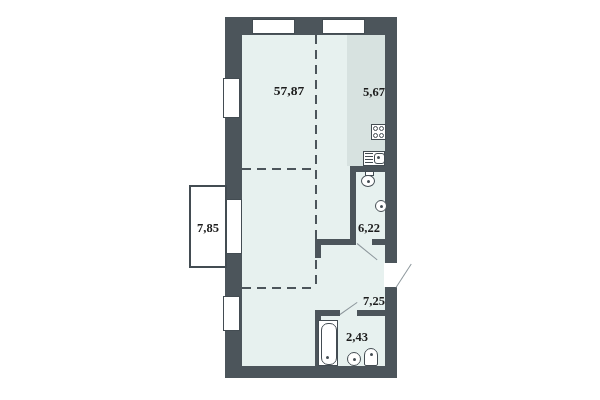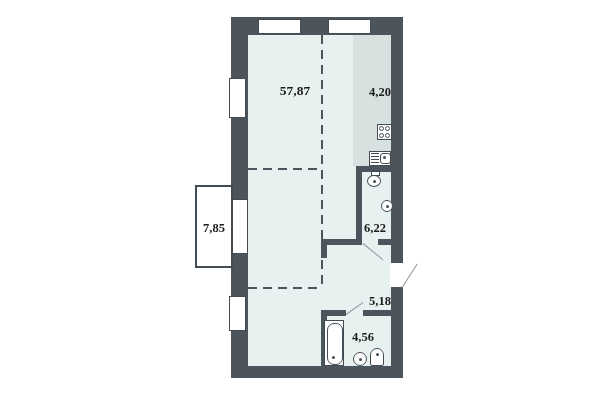--- a/index.html
+++ b/index.html
@@ -1,17 +1,17 @@
 <!DOCTYPE html>
 <html style="--wall: #4c555b; --outline: #434c52; --room: #e7f1ef; --kitchen: #d7e2e0; --bg: #ffffff; --text: #1c1c1c; --door: #8d979c;"><head>
 <meta charset="utf-8">
 <style>
   html,body{margin:0;padding:0;}
   body{width:600px;height:400px;background:#fff;font-family:"Liberation Serif",serif;}
-  #plan{position:relative;width:480px;height:400px;background:var(--bg,#fff);overflow:hidden;margin-left:6px;}
+  #plan{position:relative;width:480px;height:400px;background:var(--bg,#fff);overflow:hidden;}
   .abs{position:absolute;}
   .wall{position:absolute;background:var(--wall,#4c555b);}
   .floor{position:absolute;background:var(--room,#e7f1ef);}
   .kfloor{position:absolute;background:var(--kitchen,#d7e2e0);}
   .window{position:absolute;background:#fff;border:1px solid var(--outline,#434c52);box-sizing:border-box;}
   .opening{position:absolute;background:#fff;}
   .balcony{position:absolute;background:#fff;border:2px solid var(--outline,#434c52);box-sizing:border-box;}
   .dashv{position:absolute;width:2px;background:repeating-linear-gradient(to bottom,var(--wall,#4c555b) 0 9px,transparent 9px 15px);}
   .dashh{position:absolute;height:2px;background:repeating-linear-gradient(to right,var(--wall,#4c555b) 0 9px,transparent 9px 15px);}
   .swing{position:absolute;height:0;border-top:1.3px solid var(--door,#8d979c);transform-origin:left center;}
@@ -86,19 +86,19 @@
     <div class="dot" style="left:7px;top:35px;"></div>
   </div>
   <div class="fixture" style="left:347px;top:352px;width:14px;height:14px;border-radius:50%;">
     <div class="dot" style="left:4.5px;top:4.5px;"></div>
   </div>
   <div class="fixture" style="left:364px;top:348px;width:14px;height:18px;border-radius:7px 7px 2px 2px;">
     <div class="dot" style="left:4.5px;top:4px;"></div>
   </div>
 
   <div class="label l-main" style="left:259px;top:84px;width:60px;">57,87</div>
-  <div class="label l-sub" style="left:350px;top:86px;width:48px;">4,20</div>
+  <div class="label l-sub" style="left:350px;top:86px;width:48px;">5,67</div>
   <div class="label l-sub" style="left:189px;top:222px;width:38px;">7,85</div>
   <div class="label l-sub" style="left:345px;top:222px;width:48px;">6,22</div>
-  <div class="label l-sub" style="left:350px;top:295px;width:48px;">5,18</div>
-  <div class="label l-sub" style="left:333px;top:331px;width:48px;">4,56</div>
+  <div class="label l-sub" style="left:350px;top:295px;width:48px;">7,25</div>
+  <div class="label l-sub" style="left:333px;top:331px;width:48px;">2,43</div>
 
 </div>
 
 </body></html>

